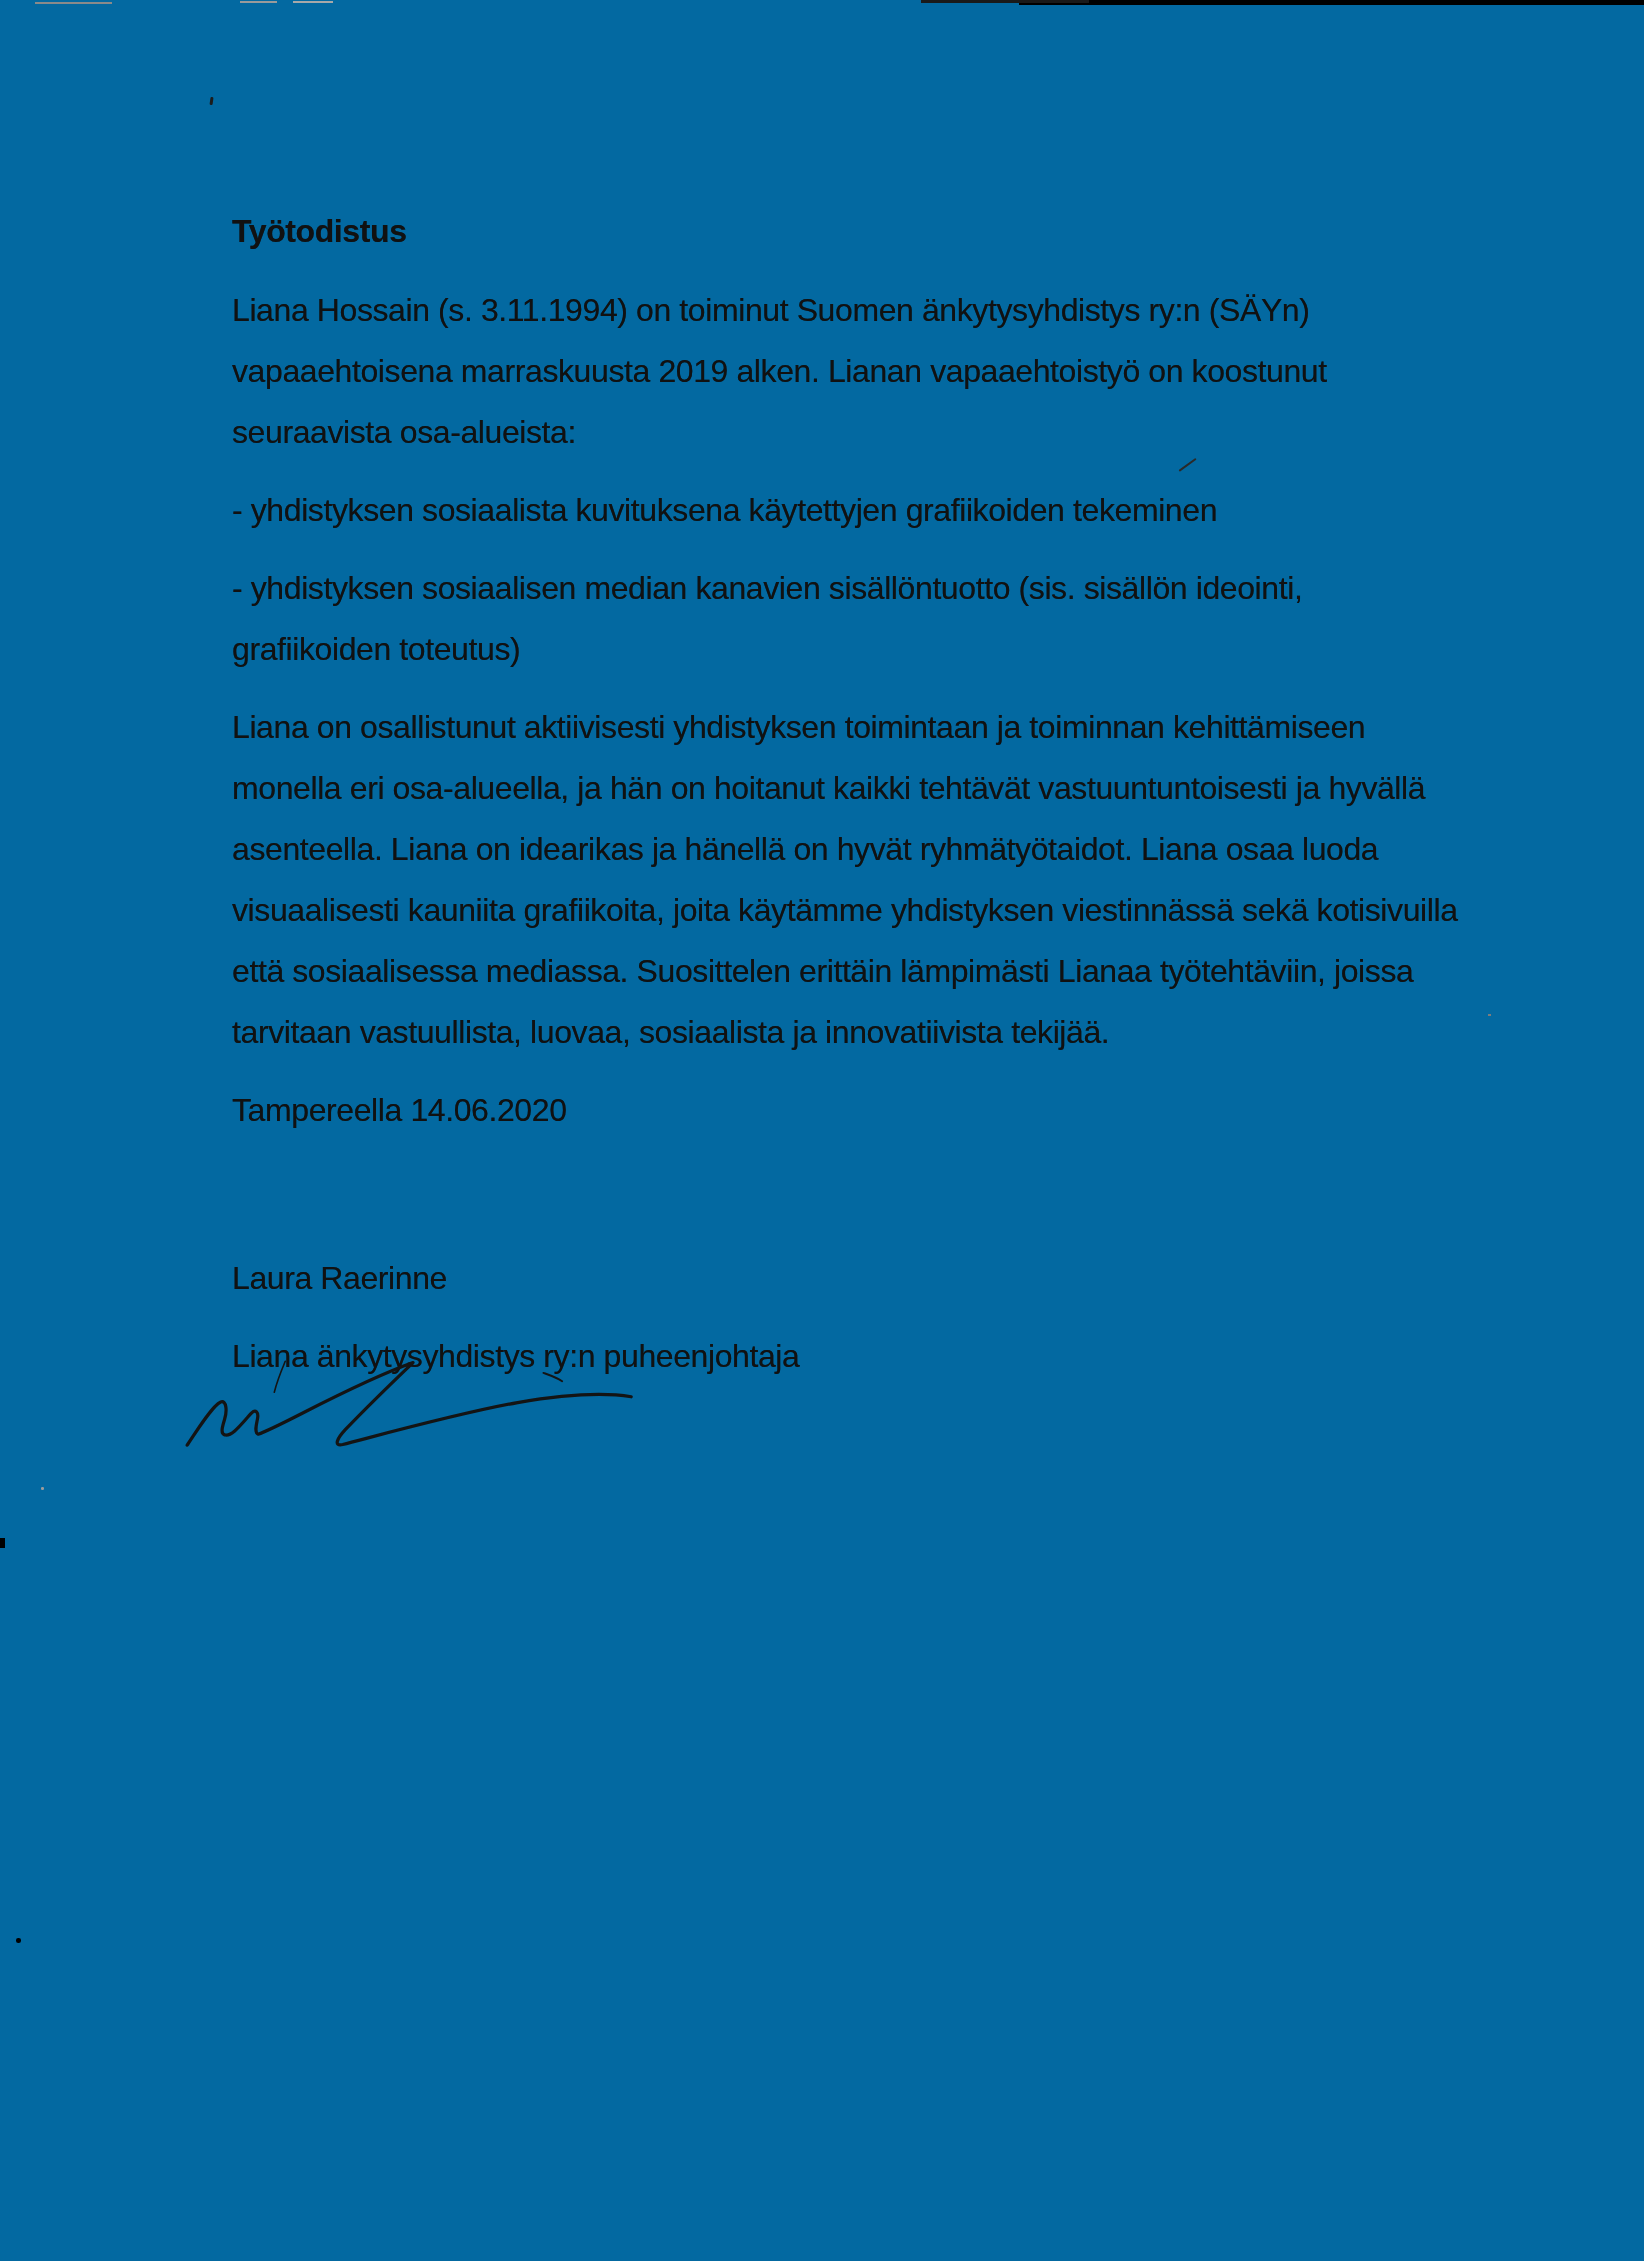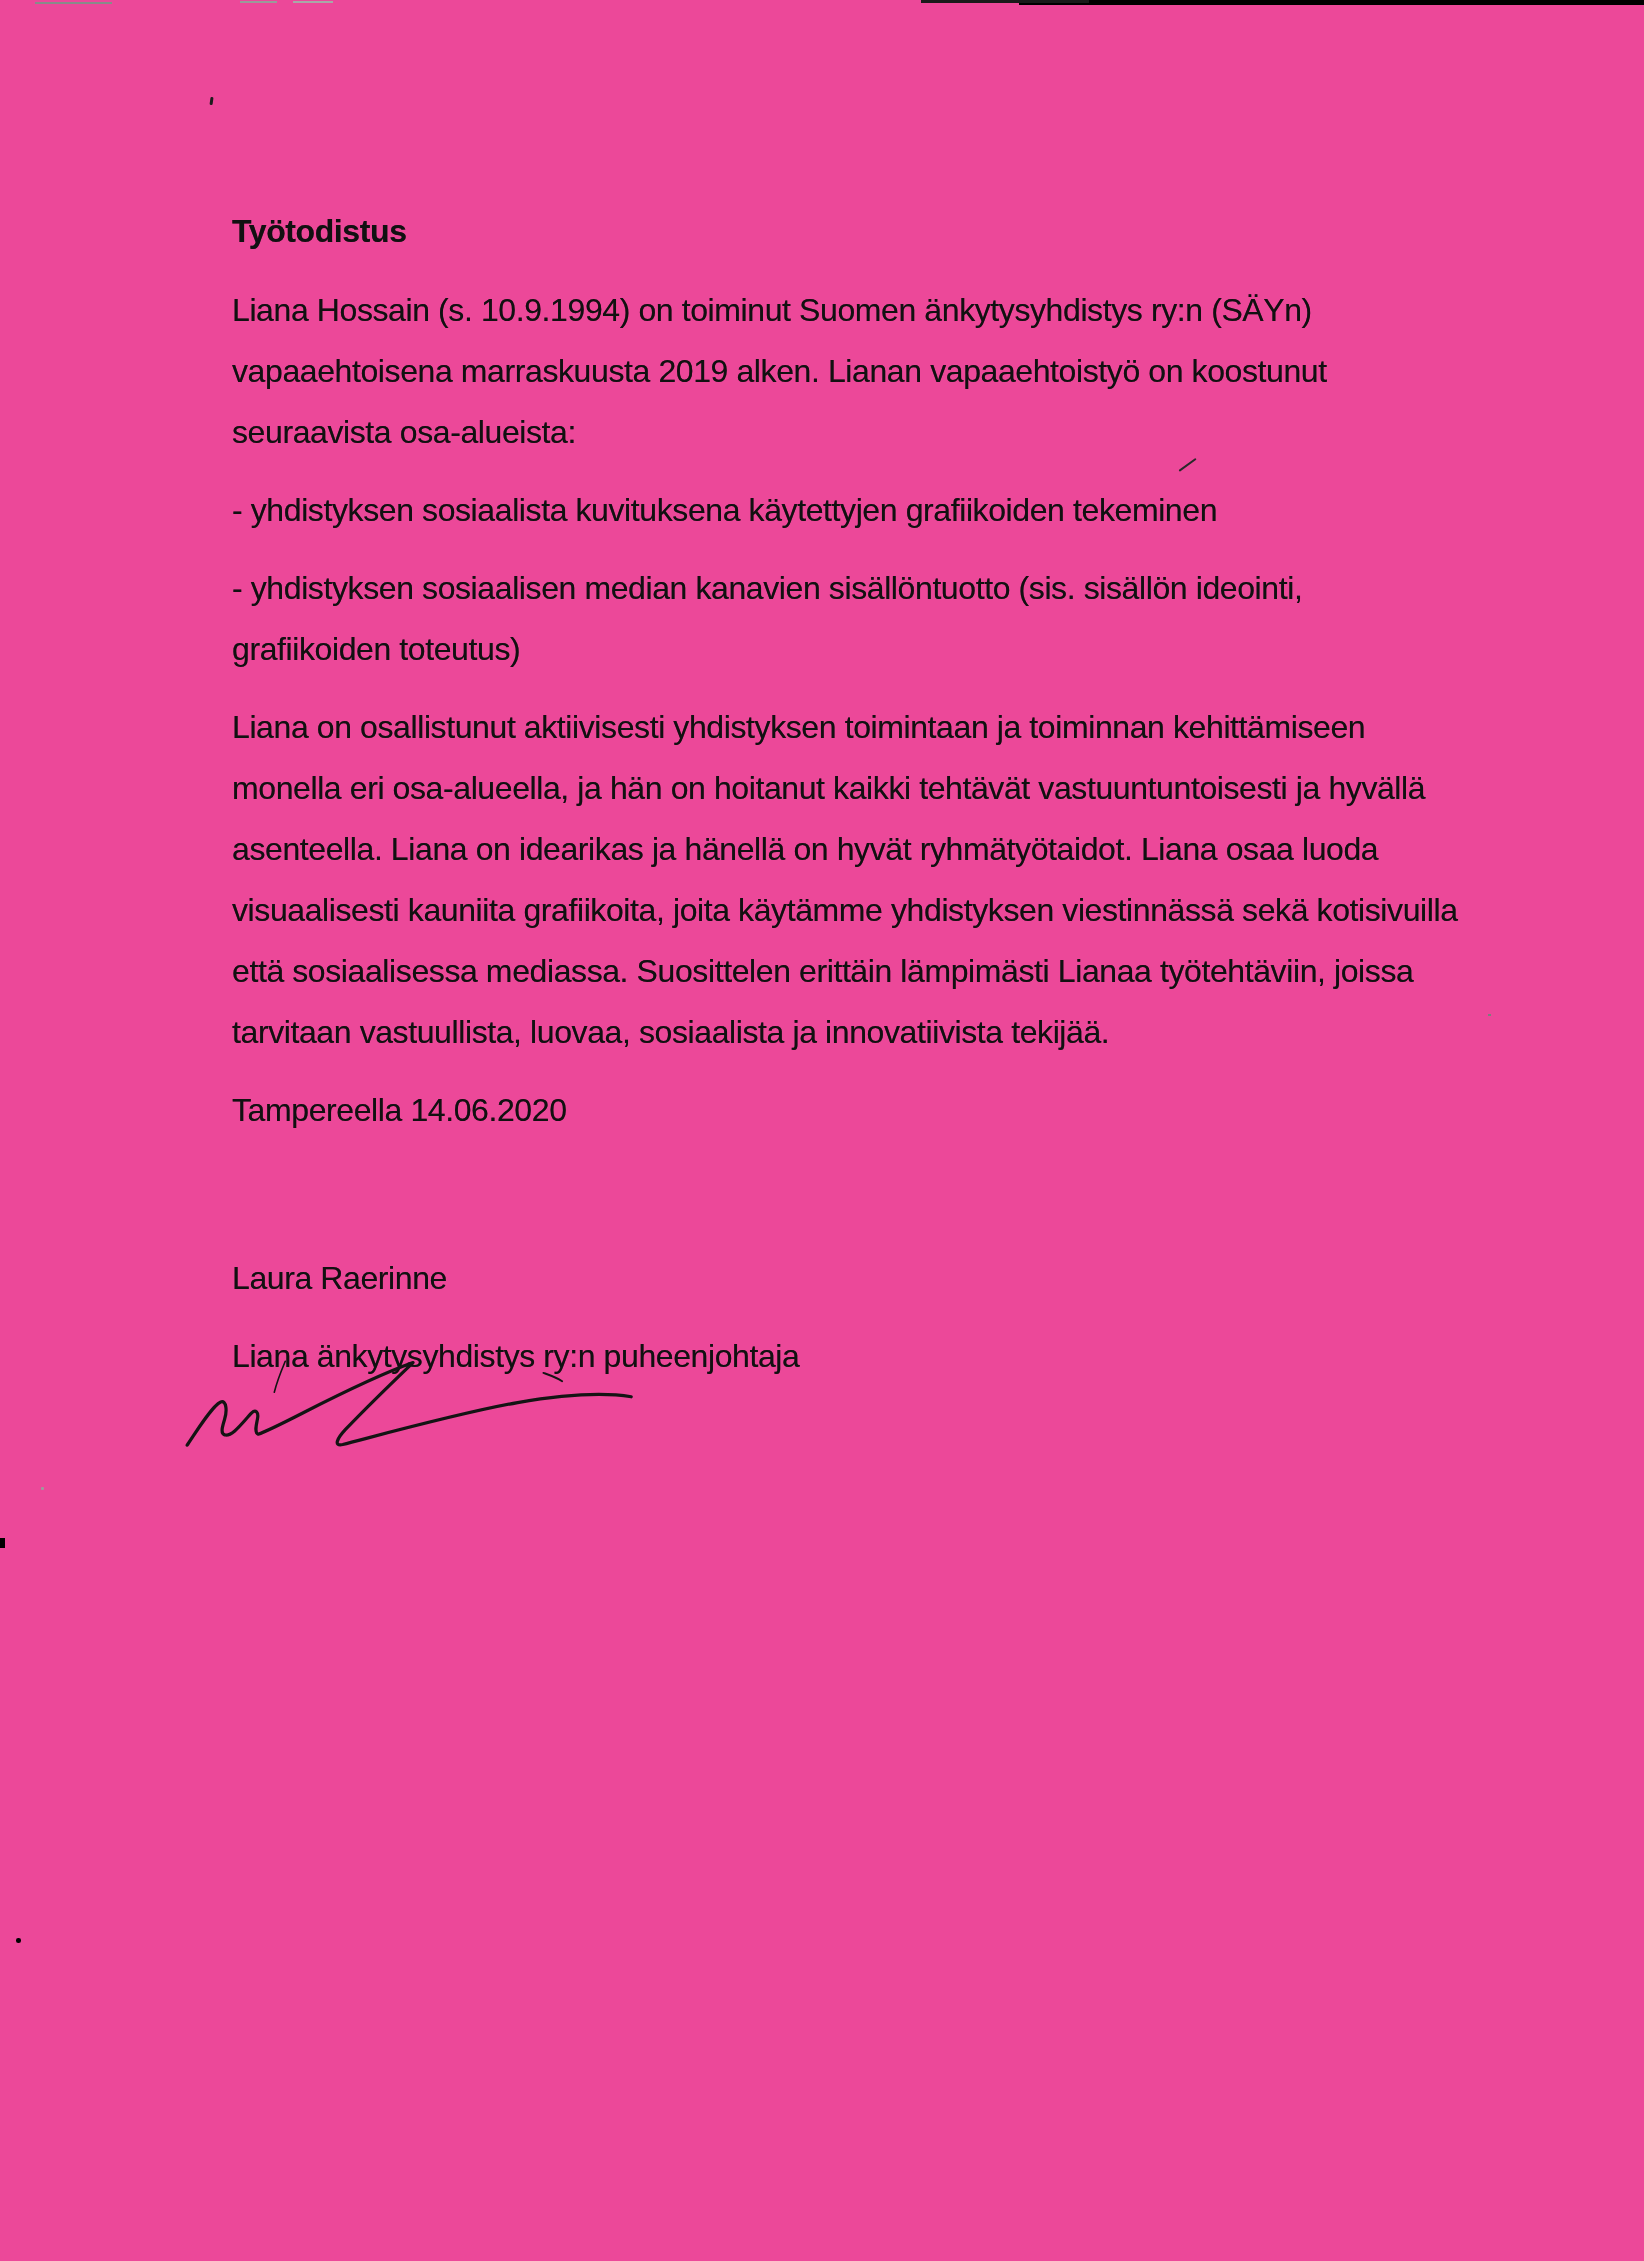--- a/index.html
+++ b/index.html
@@ -1,20 +1,20 @@
 <!DOCTYPE html>
 <html style="font-size:10.3px"><head>
 <meta charset="utf-8">
 <style>
   html, body { margin: 0; padding: 0; background: #e8e8e8; }
   .page {
     position: relative;
     width: 1644px;
     height: 2261px;
-    background: #ec4899;
+    background: #0369a1;
     overflow: hidden;
     font-family: "Liberation Sans", "DejaVu Sans", sans-serif;
     color: #0f0f0f;
   }
   
   .letter {
     position: absolute;
     left: 232px;
     top: 201px;
     width: 1296px;
@@ -70,21 +70,21 @@
   <div class="artifact apostrophe-mark"></div>
   <div class="artifact slash-mark"></div>
   <div class="artifact left-edge-tick"></div>
   <div class="artifact speck-a"></div>
   <div class="artifact speck-b"></div>
   <div class="artifact bottom-left-dot"></div>
 
   <div class="letter">
     <div class="doc-title">Työtodistus</div>
 
-    <div class="para">Liana Hossain (s. 10.9.1994) on toiminut Suomen änkytysyhdistys ry:n (SÄYn)
+    <div class="para">Liana Hossain (s. 3.11.1994) on toiminut Suomen änkytysyhdistys ry:n (SÄYn)
 vapaaehtoisena marraskuusta 2019 alken. Lianan vapaaehtoistyö on koostunut
 seuraavista osa-alueista:</div>
 
     <div class="para">- yhdistyksen sosiaalista kuvituksena käytettyjen grafiikoiden tekeminen</div>
     <div class="para">- yhdistyksen sosiaalisen median kanavien sisällöntuotto (sis. sisällön ideointi,
 grafiikoiden toteutus)</div>
 
     <div class="para">Liana on osallistunut aktiivisesti yhdistyksen toimintaan ja toiminnan kehittämiseen
 monella eri osa-alueella, ja hän on hoitanut kaikki tehtävät vastuuntuntoisesti ja hyvällä
 asenteella. Liana on idearikas ja hänellä on hyvät ryhmätyötaidot. Liana osaa luoda

